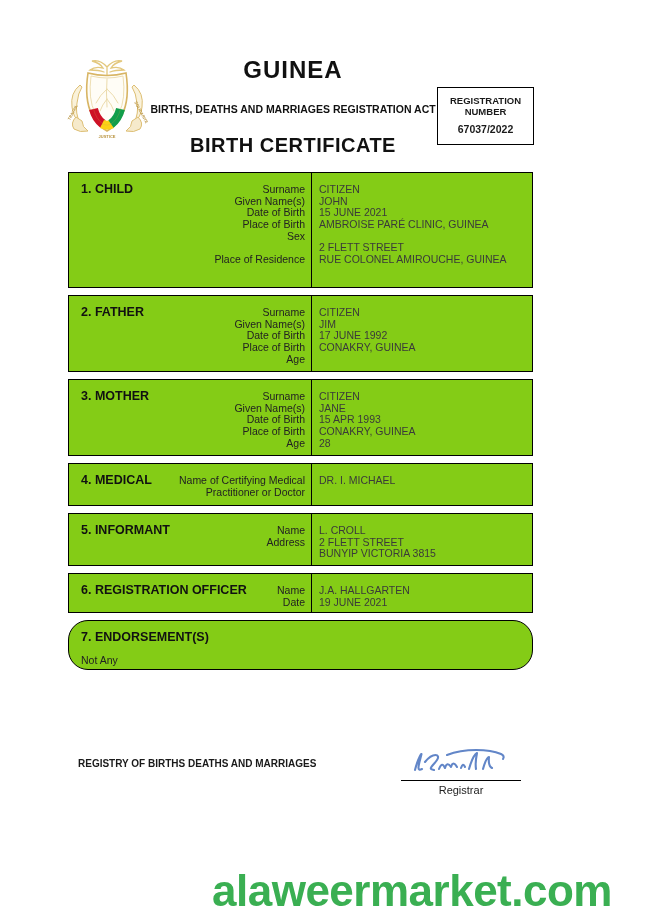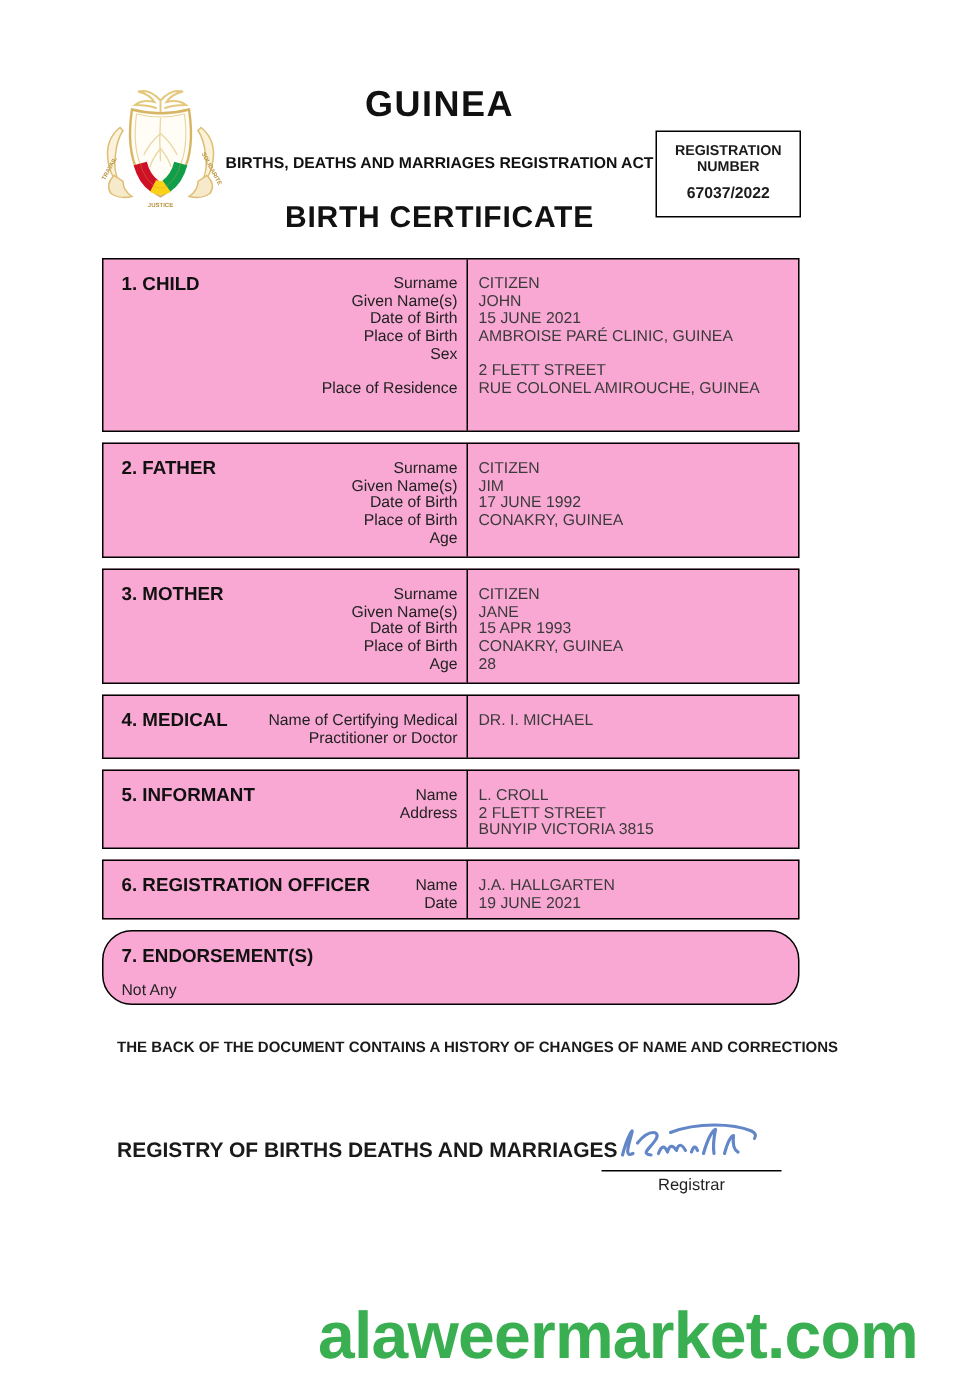--- a/index.html
+++ b/index.html
@@ -17,41 +17,41 @@
   .doc-title { margin-top:19px; font-size:20px; font-weight:bold; letter-spacing:0.5px; color:#111; }
   .reg-box {
     position:absolute; left:437px; top:87px; width:97px; height:58px;
     border:1.5px solid #000; text-align:center; padding-top:7px;
   }
   .reg-box .reg-label { font-size:9.5px; font-weight:bold; line-height:11px; }
   .reg-box .reg-number { font-size:10.5px; font-weight:bold; margin-top:6px; }
 
   
   .cert-table { position:absolute; left:68px; top:172px; width:465px; }
-  .section { display:flex; border:1px solid #000; margin-bottom:7px; background:#f9a8d4; }
+  .section { display:flex; border:1px solid #000; margin-bottom:7px; background:#84cc16; }
   .sec-left { width:242px; position:relative; flex:none; }
   .sec-heading {
     position:absolute; left:12px; top:9px; font-size:12.5px; font-weight:bold;
     white-space:nowrap; color:#111;
   }
   .labels { padding:11px 6px 0 0; text-align:right; font-size:10.5px; color:#222; }
   .labels .row { height:11.7px; line-height:11.7px; white-space:nowrap; }
   .sec-right { flex:1; border-left:1px solid #000; }
   .values {
     padding:11px 0 0 7px; font-family:Liberation Sans, sans-serif;
     font-size:10.5px; color:#3a3a3a;
   }
   .values .row { height:11.7px; line-height:11.7px; white-space:nowrap; }
   .section.endorse { display:block; position:relative;border-radius:20px; }
   .endorse-note { position:absolute; left:12px; top:33px; font-size:10.5px; color:#222; }
 
   
   .back-note  { position:absolute; left:78px; top:693px; font-size:10px; font-weight:bold; }
   .certify    { position:absolute; left:80px; top:723px; font-size:11px; }
-  .registry   { position:absolute; left:78px; top:758px; font-size:14px; font-weight:bold; }
+  .registry   { position:absolute; left:78px; top:758px; font-size:10px; font-weight:bold; }
   .sign-block { position:absolute; left:398px; top:742px; width:126px; text-align:center; }
   .sign-svg   { display:block; margin:0 auto; }
   .sign-line  { border-top:1.5px solid #000; width:120px; margin:0 auto; }
   .sign-role  { font-size:11px; margin-top:3px; color:#222; }
 
   
   .watermark {
     position:absolute; left:212px; top:866px; font-size:44px; font-weight:bold;
     letter-spacing:-0.5px; white-space:nowrap;
   }
@@ -221,21 +221,20 @@
       </div>
     </div>
 
     <div class="section endorse" style="height:50px">
       <div class="sec-heading">7. ENDORSEMENT(S)</div>
       <div class="endorse-note">Not Any</div>
     </div>
 
   </div>
 
-  <div class="back-note">THE BACK OF THE DOCUMENT CONTAINS A HISTORY OF CHANGES OF NAME AND CORRECTIONS</div>
   <div class="registry">REGISTRY OF BIRTHS DEATHS AND MARRIAGES</div>
 
   <div class="sign-block">
     <svg class="sign-svg" width="120" height="38" viewBox="0 0 120 38" aria-hidden="true">
       <g fill="none" stroke="#6286C8" stroke-width="2.1" stroke-linecap="round" stroke-linejoin="round">
         <path d="M14 28 C17 16, 22 8, 20 14 C18 22, 15 30, 21 27"></path>
         <path d="M24 20 C32 10, 40 12, 36 18 C32 24, 26 27, 33 28"></path>
         <path d="M38 27 q3 -8 6 -1 q2 -7 6 -1 q2 -7 6 0"></path>
         <path d="M60 26 q2 -6 4 -1"></path>
         <path d="M68 27 q4 -14 8 -16 q-2 10 -1 16"></path>

